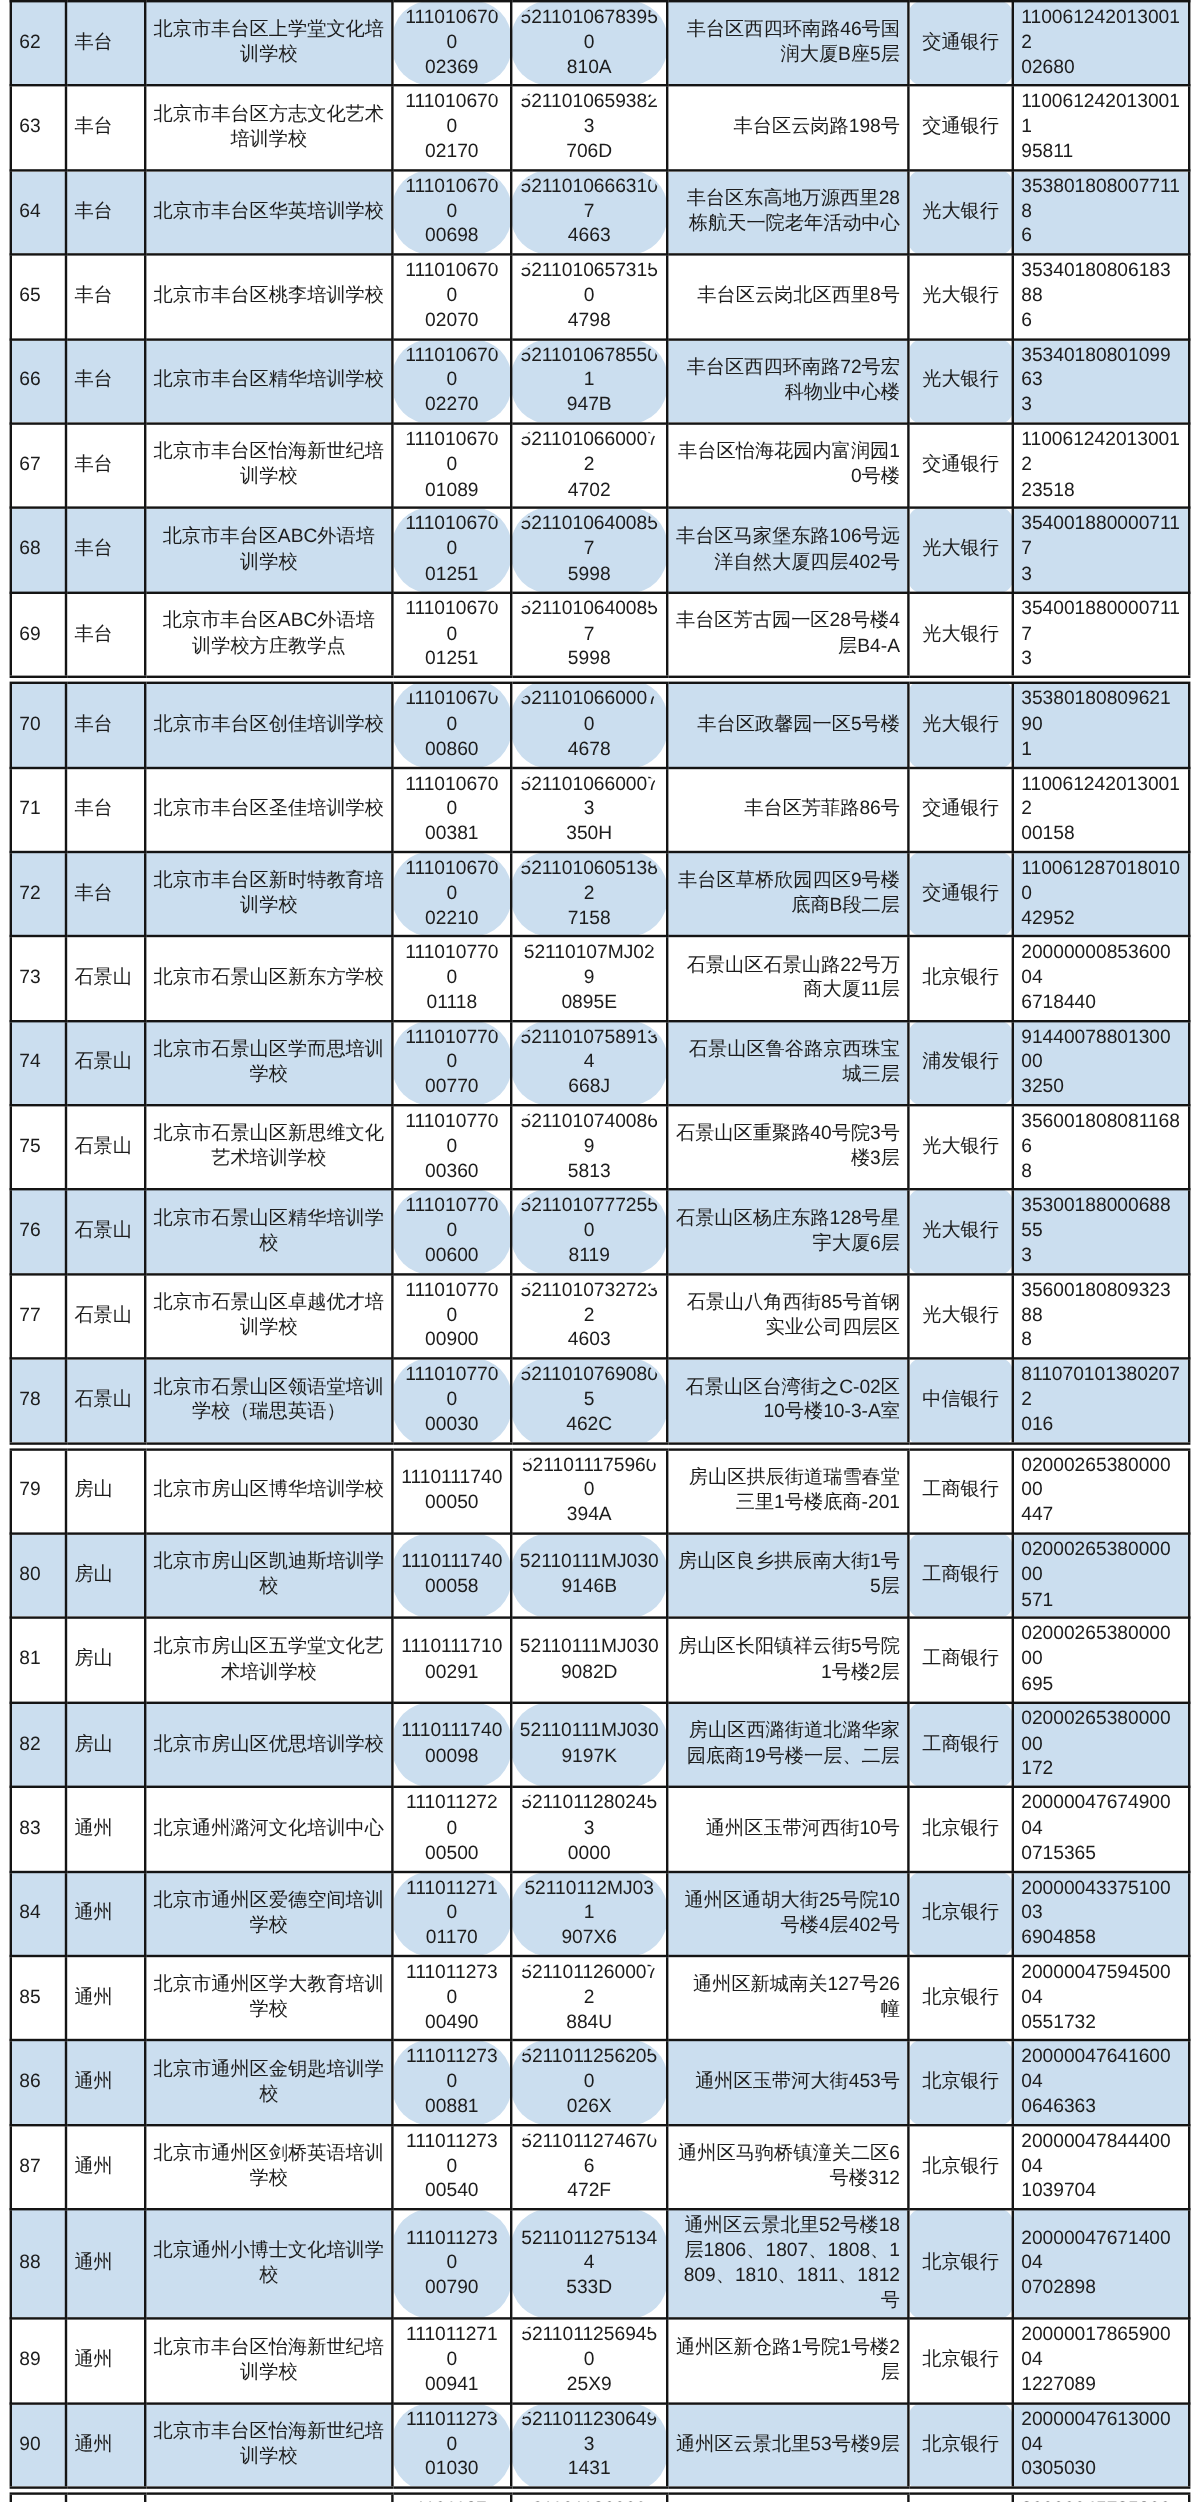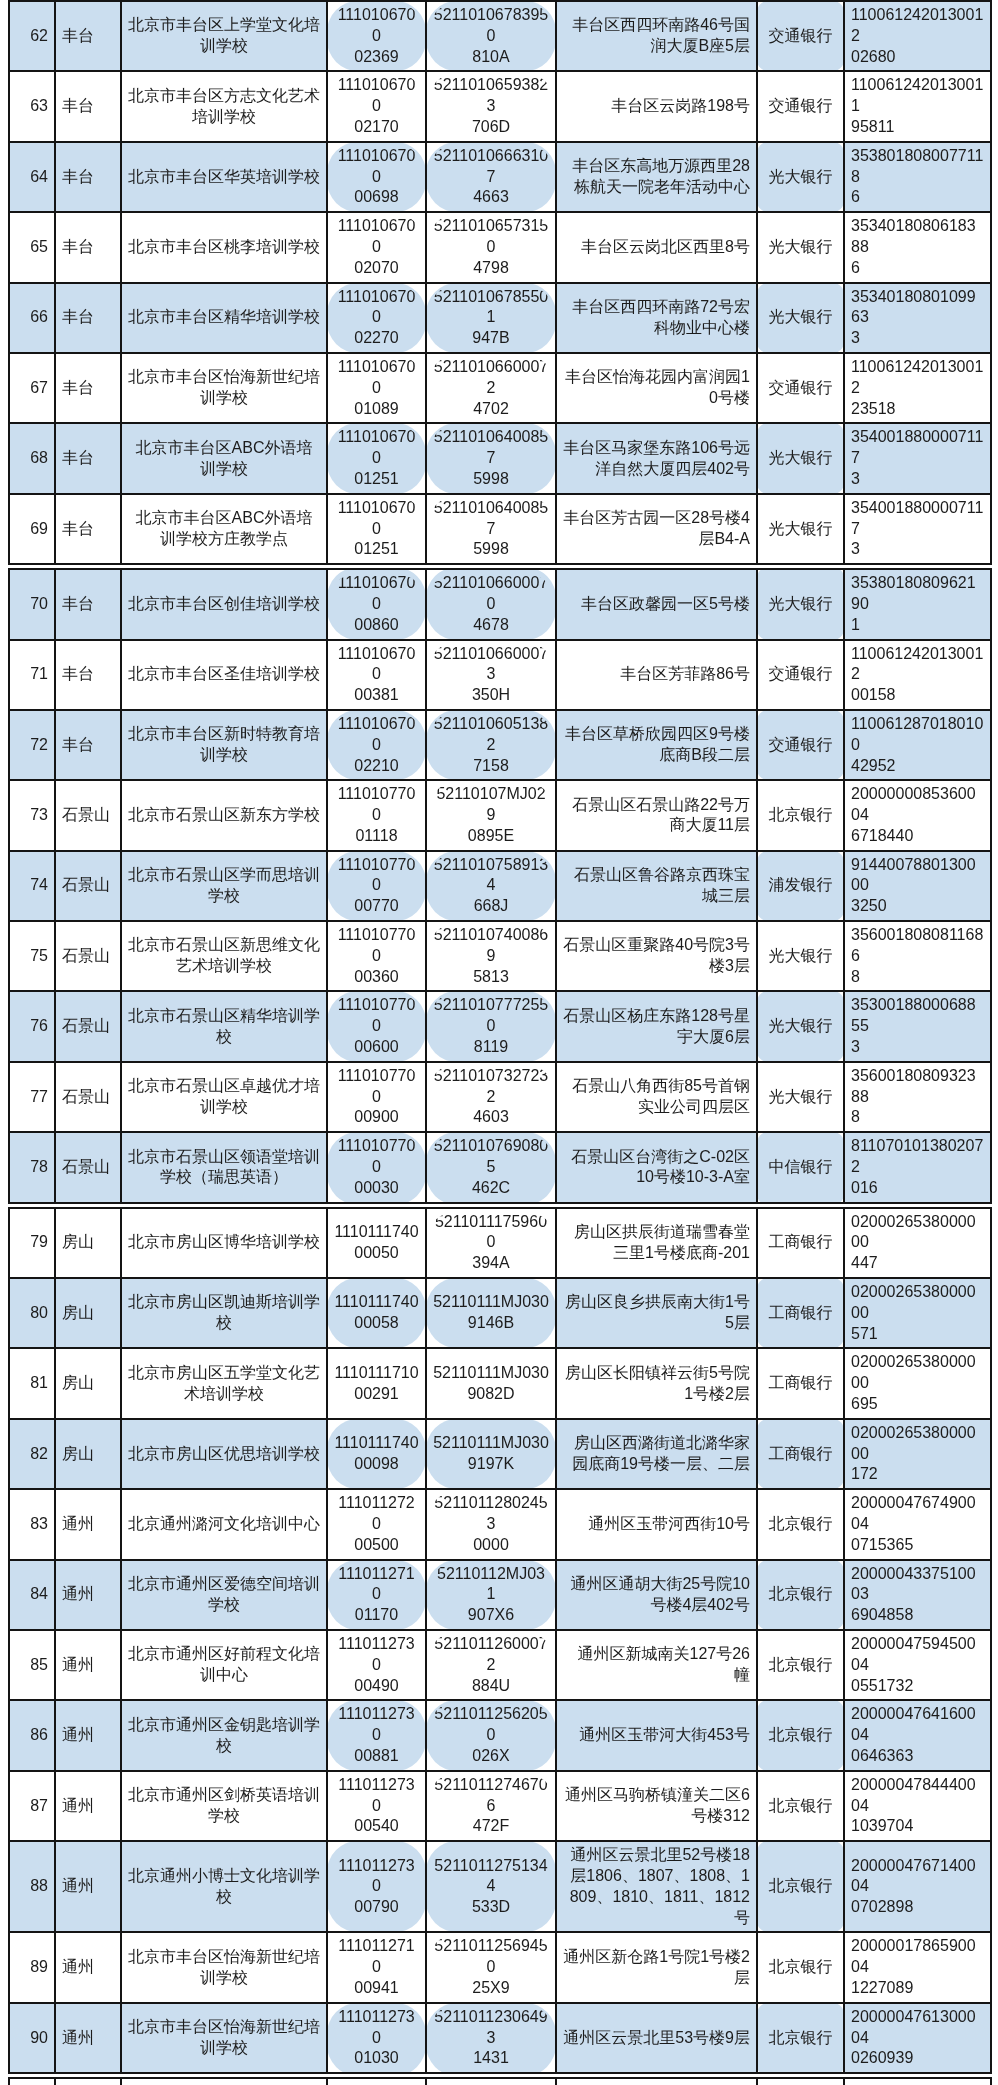--- a/index.html
+++ b/index.html
@@ -25,21 +25,21 @@
     border: 2px solid #141414;
     padding: 3px 6px;
     font-size: 16px;
     line-height: 1.3;
     vertical-align: middle;
     overflow: hidden;
   }
   tr.blue td { background: #cbdeef; }
   tr.white td { background: #ffffff; }
   tr.sep td { border-top: 7px double #141414; }
-  td.c-seq      { text-align: right; }
+  td.c-seq      { text-align: left; }
   td.c-district { text-align: left; }
   td.c-name     { text-align: center; word-break: break-all; }
   td.c-num      { text-align: center; white-space: pre-line; word-break: break-all; border-radius: 31px; }
   td.c-addr     { text-align: right; word-break: break-all; }
   td.c-bank     { text-align: center; border-radius: 11px; }
   td.c-acct     { text-align: left; white-space: pre-line; word-break: break-all; }
 </style>
 </head>
 <body>
 
@@ -350,21 +350,21 @@
         <td class="c-num">52110112MJ031
 907X6</td>
         <td class="c-addr">通州区通胡大街25号院10号楼4层402号</td>
         <td class="c-bank">北京银行</td>
         <td class="c-acct">2000004337510003
 6904858</td>
       </tr>
       <tr class="white" style="height: 67px;">
         <td class="c-seq">85</td>
         <td class="c-district">通州</td>
-        <td class="c-name">北京市通州区好前程文化培训中心</td>
+        <td class="c-name">北京市通州区学大教育培训学校</td>
         <td class="c-num">1110112730
 00490</td>
         <td class="c-num">52110112600072
 884U</td>
         <td class="c-addr">通州区新城南关127号26幢</td>
         <td class="c-bank">北京银行</td>
         <td class="c-acct">2000004759450004
 0551732</td>
       </tr>
       <tr class="blue" style="height: 67px;">
@@ -423,21 +423,21 @@
         <td class="c-seq">90</td>
         <td class="c-district">通州</td>
         <td class="c-name">北京市丰台区怡海新世纪培训学校</td>
         <td class="c-num">1110112730
 01030</td>
         <td class="c-num">52110112306493
 1431</td>
         <td class="c-addr">通州区云景北里53号楼9层</td>
         <td class="c-bank">北京银行</td>
         <td class="c-acct">2000004761300004
-0260939</td>
+0305030</td>
       </tr>
       <tr class="white sep" style="height: 67px;">
         <td class="c-seq">91</td>
         <td class="c-district">通州</td>
         <td class="c-name">北京市通州区优优培训学校</td>
         <td class="c-num">1110112730
 00450</td>
         <td class="c-num">52110112600072
 0323</td>
         <td class="c-addr">通州区潞苑南大街149号、151号</td>

